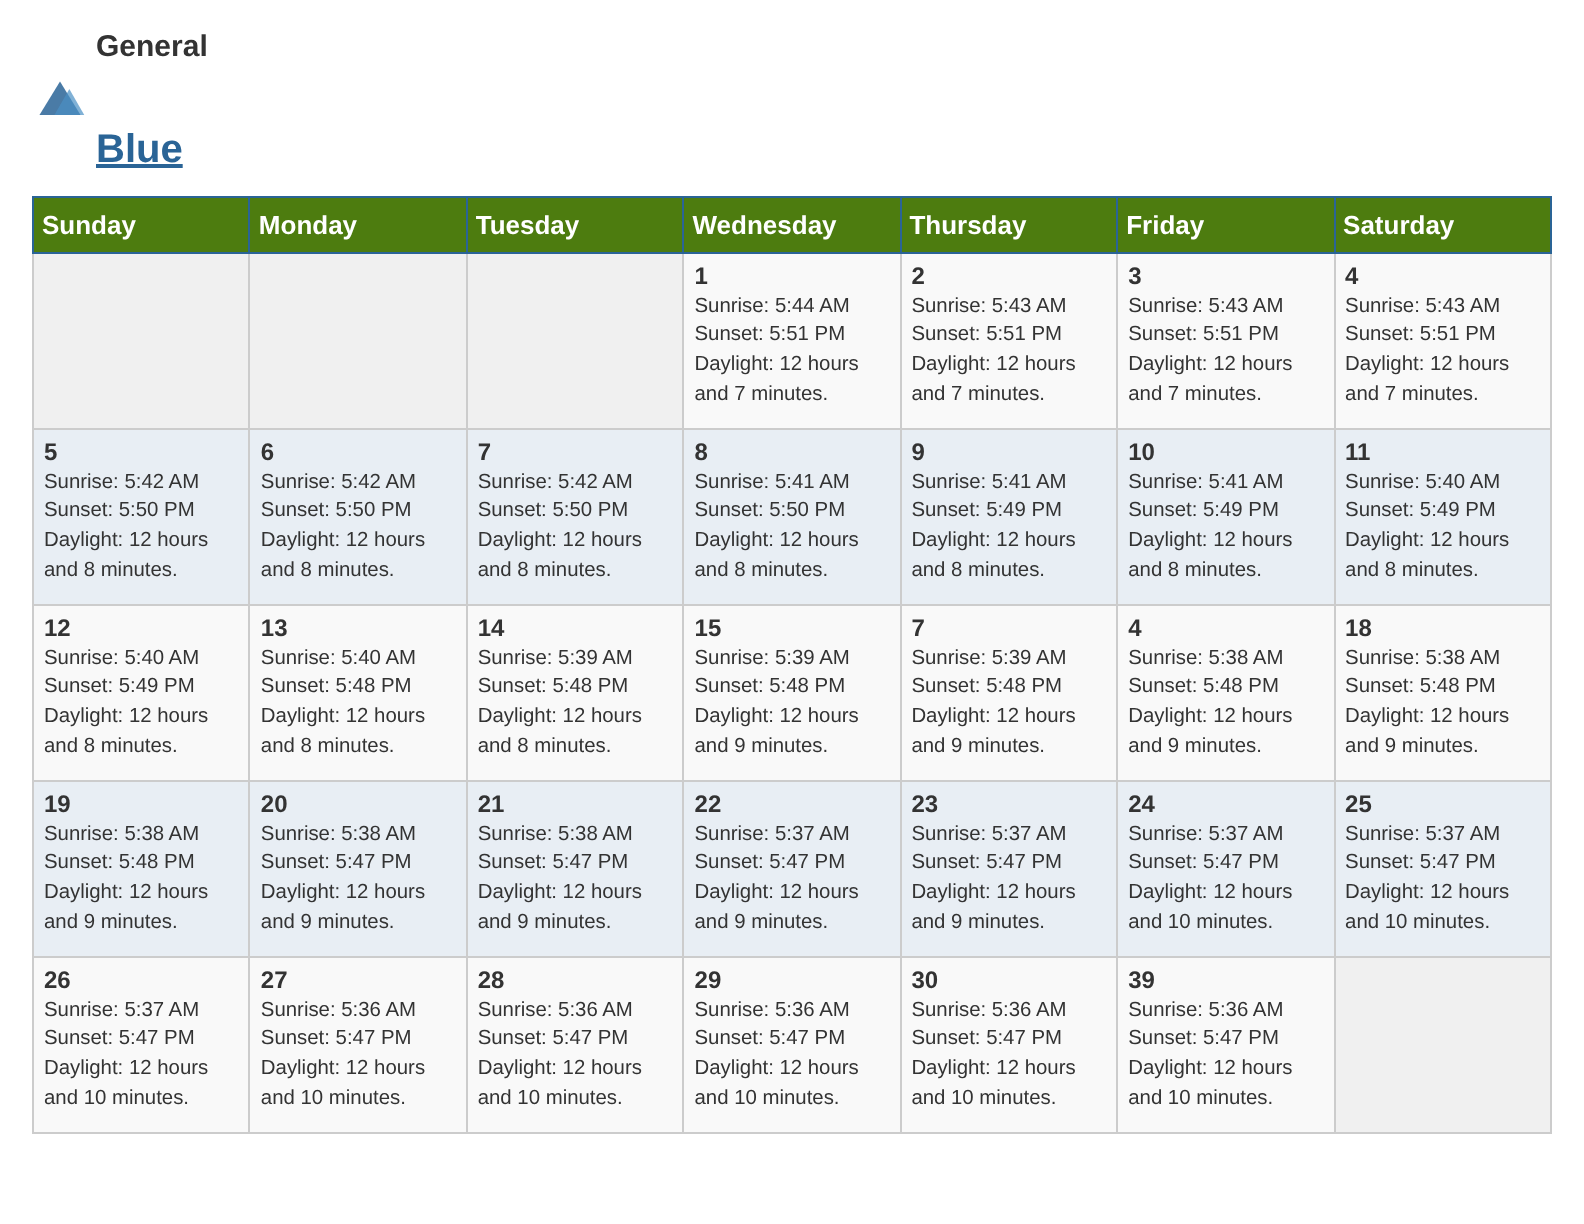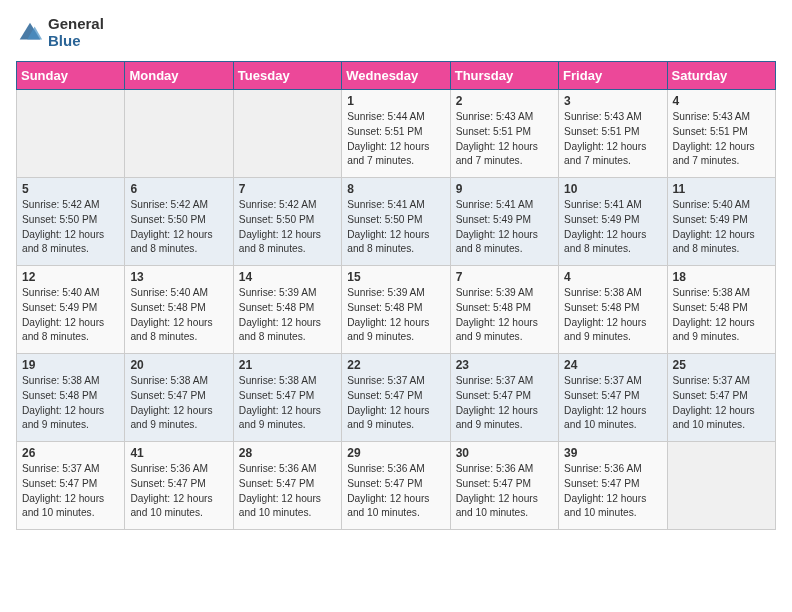--- a/index.html
+++ b/index.html
@@ -18,30 +18,32 @@
     }
     .logo {
       display: flex;
       align-items: center;
       gap: 4px;
     }
     .logo-text {
       display: flex;
       flex-direction: column;
       line-height: 1.1;
+      gap: 31px;
     }
     .logo-general {
       font-size: 15px;
       font-weight: bold;
       color: #333;
     }
     .logo-blue {
-      font-size: 15px;
+      font-size: 20px;
       font-weight: bold;
       color: #2a6496;
+      text-decoration: underline;
     }
     .logo-icon {
       width: 28px;
       height: 28px;
     }
     .title-block {
       text-align: right;
     }
     .title-month {
       font-size: 32px;
@@ -51,21 +53,21 @@
     .title-location {
       font-size: 14px;
       color: #555;
     }
     table {
       width: 100%;
       border-collapse: collapse;
       table-layout: fixed;
     }
     thead tr {
-      background: #ec4899;
+      background: #4d7c0f;
       color: #fff;
     }
     thead th {
       padding: 6px 4px;
       font-size: 13px;
       font-weight: bold;
       text-align: left;
       border: 1px solid #2a6496;
     }
     tbody tr {
@@ -237,21 +239,21 @@
           <div class="day-number">25</div>
           <div class="day-info">Sunrise: 5:37 AM<br>Sunset: 5:47 PM<br>Daylight: 12 hours<br>and 10 minutes.</div>
         </td>
       </tr>
       <tr>
         <td>
           <div class="day-number">26</div>
           <div class="day-info">Sunrise: 5:37 AM<br>Sunset: 5:47 PM<br>Daylight: 12 hours<br>and 10 minutes.</div>
         </td>
         <td>
-          <div class="day-number">41</div>
+          <div class="day-number">27</div>
           <div class="day-info">Sunrise: 5:36 AM<br>Sunset: 5:47 PM<br>Daylight: 12 hours<br>and 10 minutes.</div>
         </td>
         <td>
           <div class="day-number">28</div>
           <div class="day-info">Sunrise: 5:36 AM<br>Sunset: 5:47 PM<br>Daylight: 12 hours<br>and 10 minutes.</div>
         </td>
         <td>
           <div class="day-number">29</div>
           <div class="day-info">Sunrise: 5:36 AM<br>Sunset: 5:47 PM<br>Daylight: 12 hours<br>and 10 minutes.</div>
         </td>

